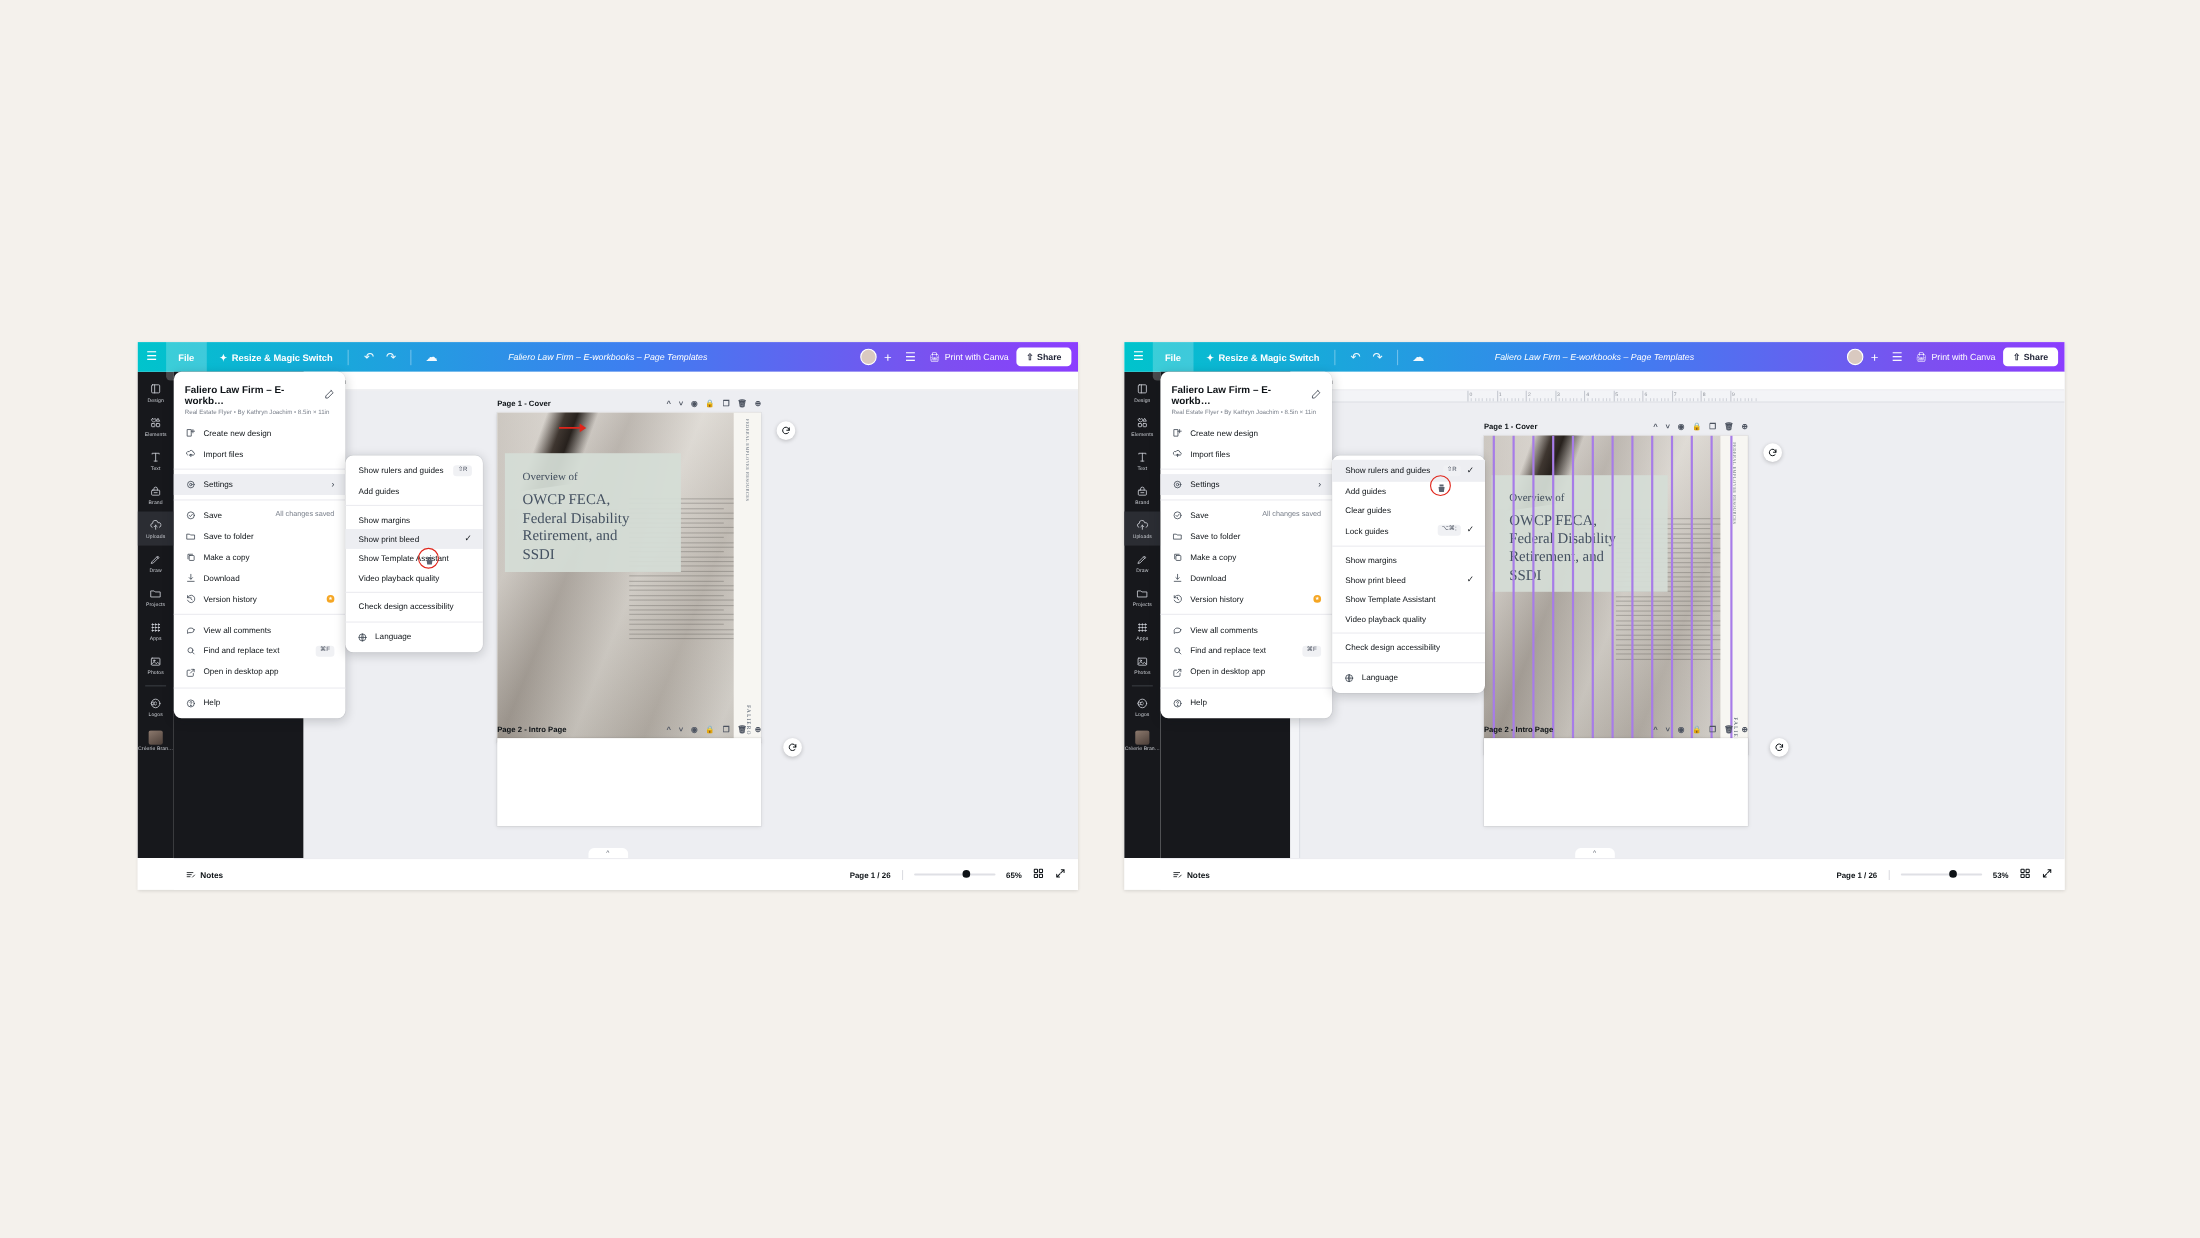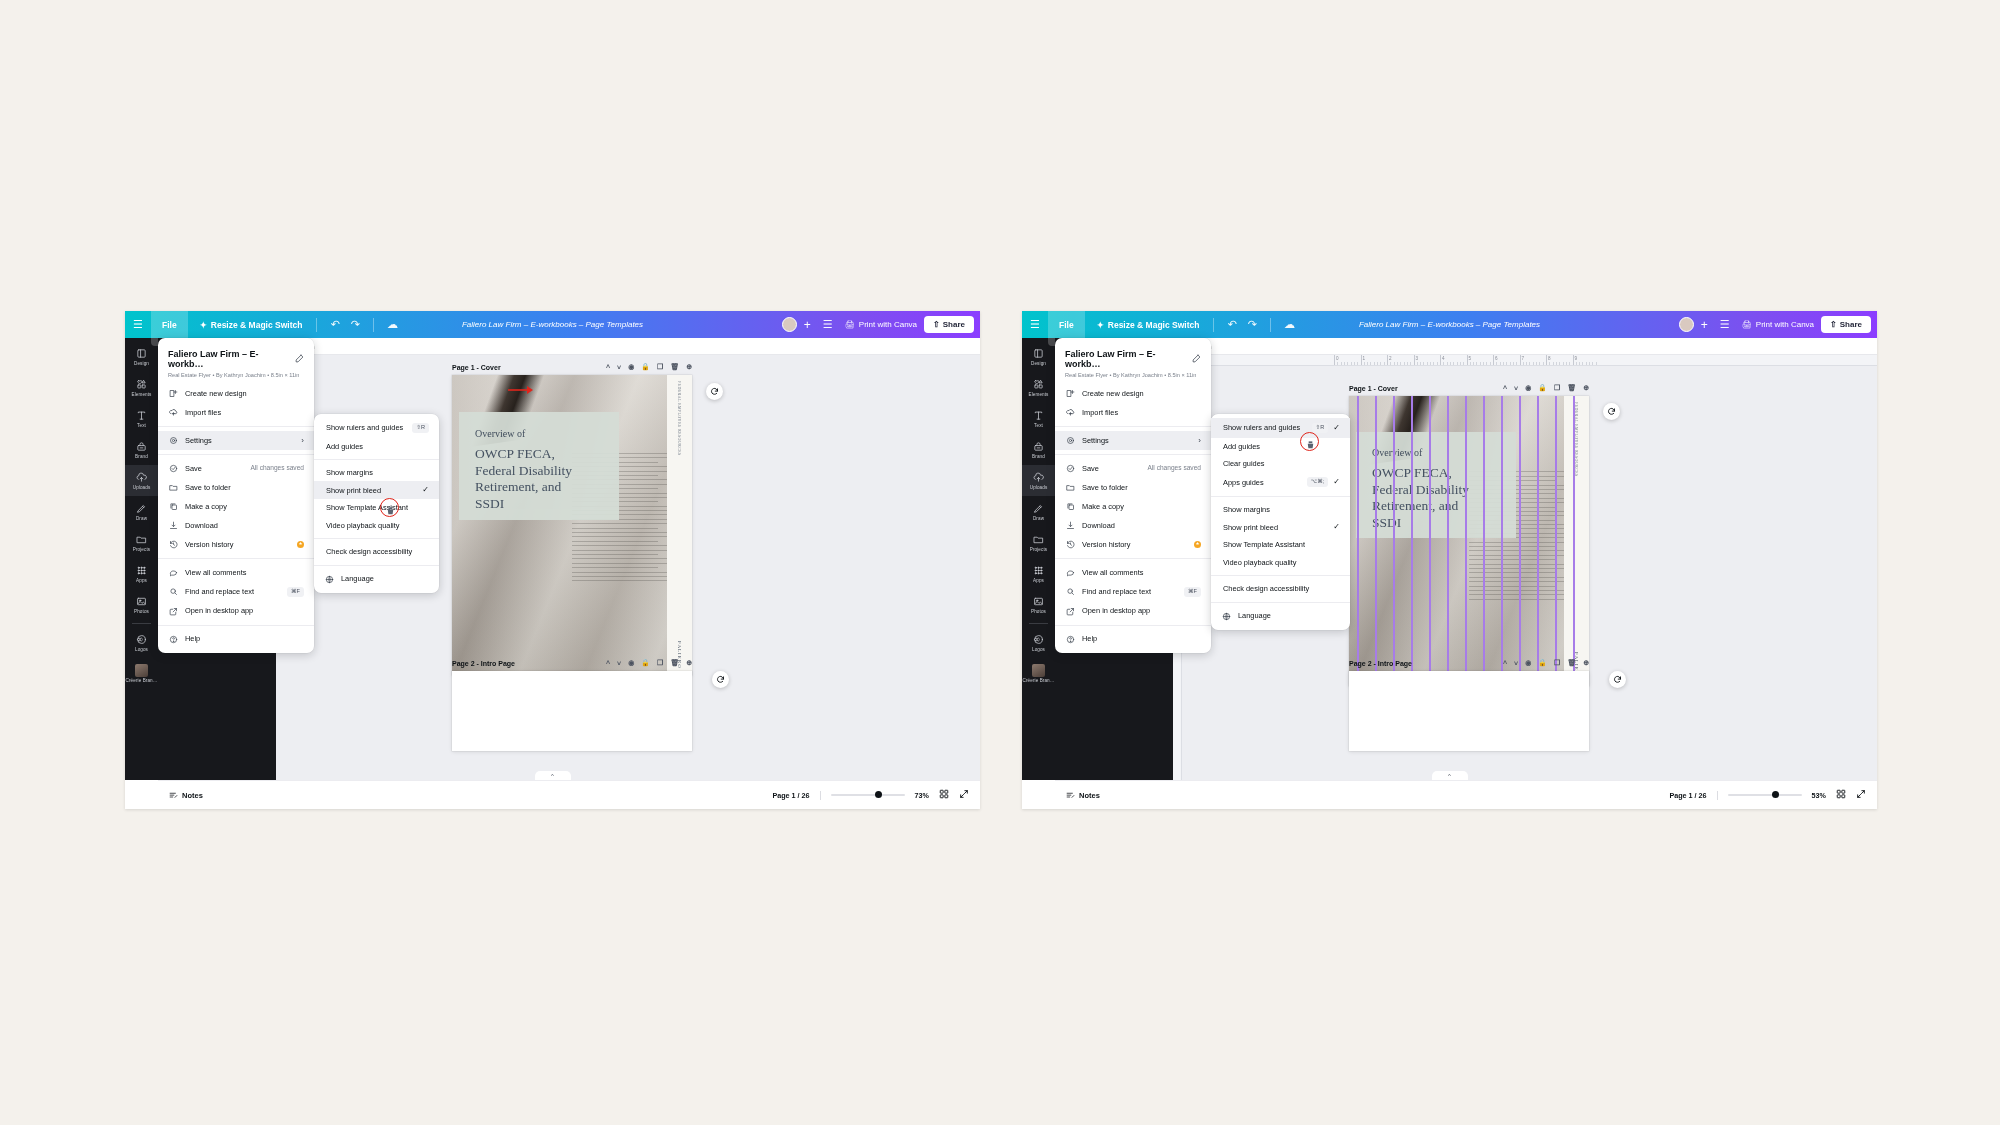--- a/index.html
+++ b/index.html
@@ -469,21 +469,21 @@
             <path d="M3 6h14M3 11h10M3 16h7"></path>
             <path d="M16 17l5-5"></path>
           </svg>
         <span>Notes</span>
       </div>
       <div class="bb-right">
         <span class="bb-page">Page 1 / 26</span>
         <span class="slider">
           <span class="sl-knob" style="left:44px;"></span>
         </span>
-        <span class="bb-zoom">73%</span>
+        <span class="bb-zoom">65%</span>
         <span>
           <svg width="10" height="10" viewBox="0 0 24 24" fill="none" stroke="#0d1216" stroke-width="2.2">
             <rect x="3" y="3" width="7" height="7" rx="1"></rect>
               <rect x="14" y="3" width="7" height="7" rx="1"></rect>
             <rect x="3" y="14" width="7" height="7" rx="1"></rect>
               <rect x="14" y="14" width="7" height="7" rx="1"></rect>
             </svg>
         </span>
         <span>
           <svg width="10" height="10" viewBox="0 0 24 24" fill="none" stroke="#0d1216" stroke-width="2.2" stroke-linecap="round">
@@ -1227,21 +1227,21 @@
               <span class="check">✓</span>
             </span>
           </div>
           <div class="mitem">
             <span style="margin-left:2px;">Add guides</span>
           </div>
           <div class="mitem">
             <span style="margin-left:2px;">Clear guides</span>
           </div>
           <div class="mitem">
-            <span style="margin-left:2px;">Apps guides</span>
+            <span style="margin-left:2px;">Lock guides</span>
             <span class="right">
               <span class="kbd">⌥⌘;</span>
               <span class="check">✓</span>
             </span>
           </div>
           <div class="mdiv"></div>
           <div class="mitem">
             <span style="margin-left:2px;">Show margins</span>
           </div>
           <div class="mitem">

